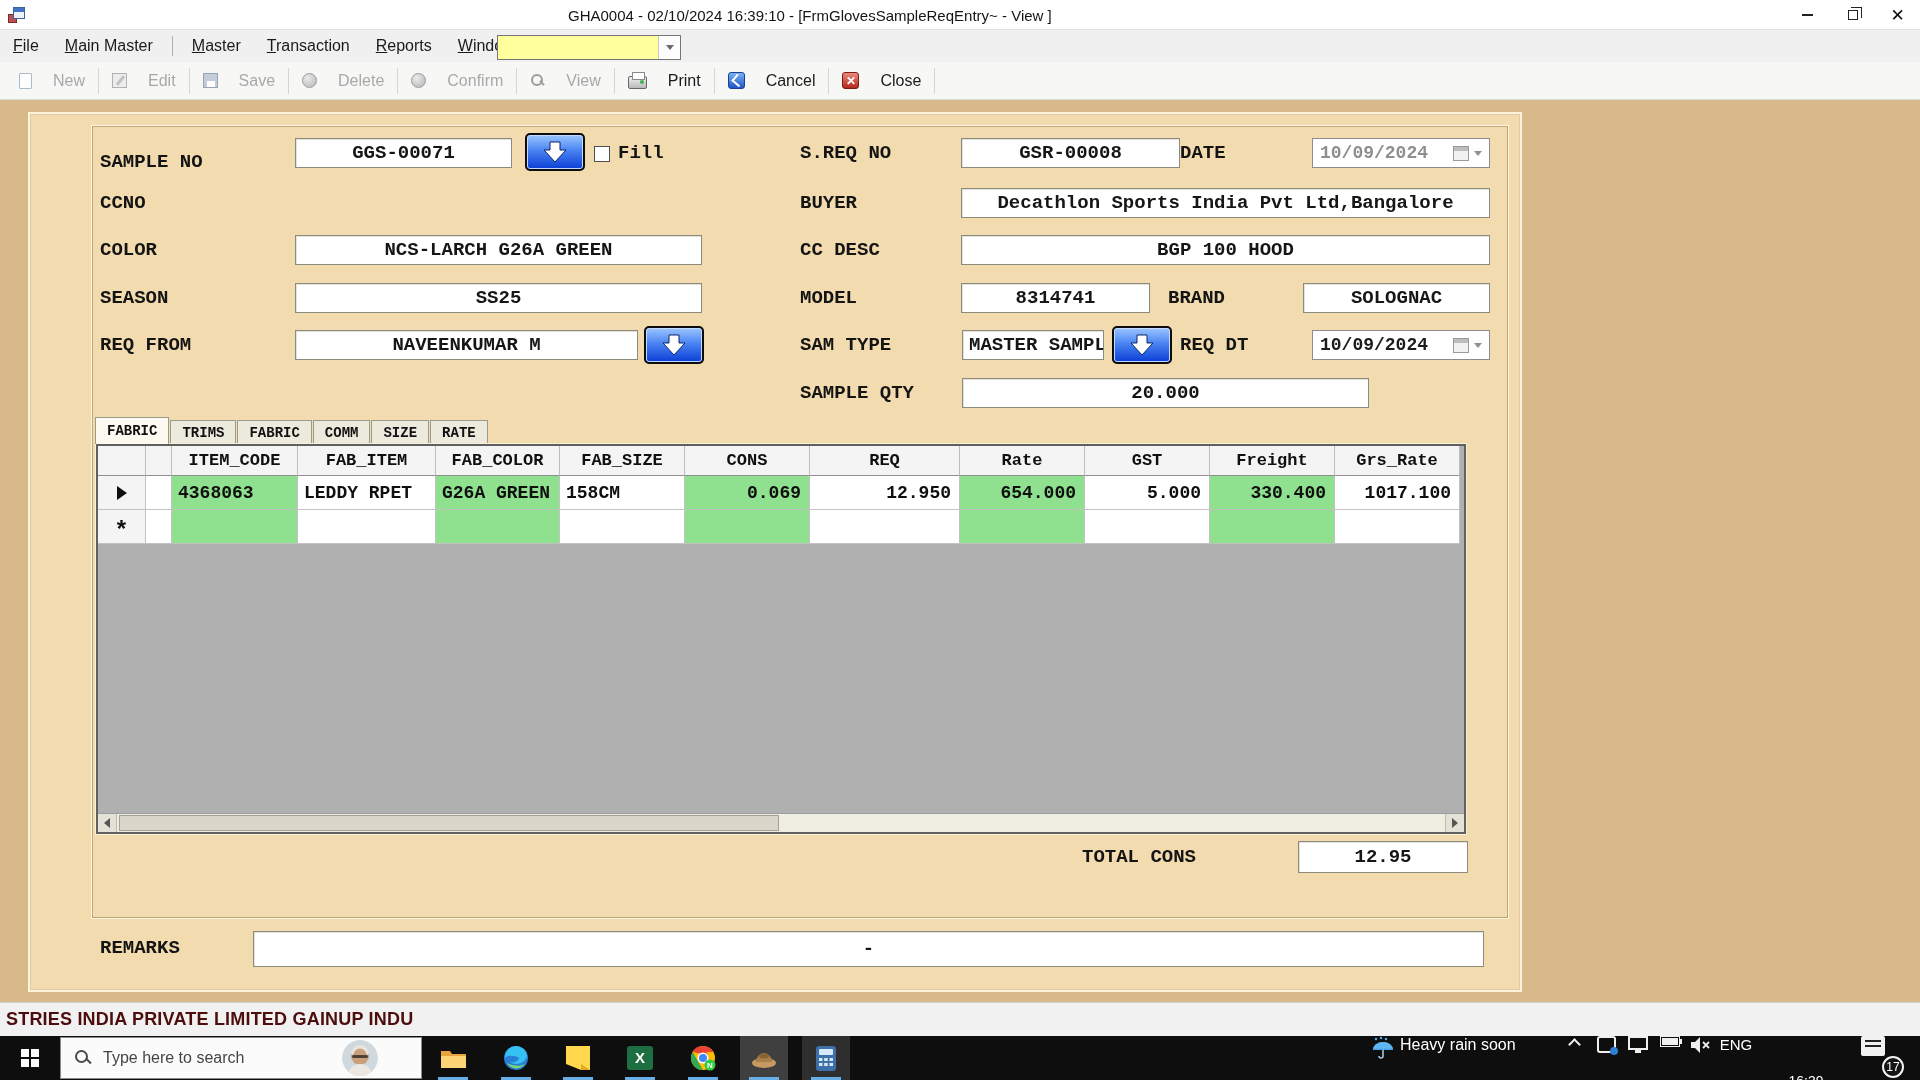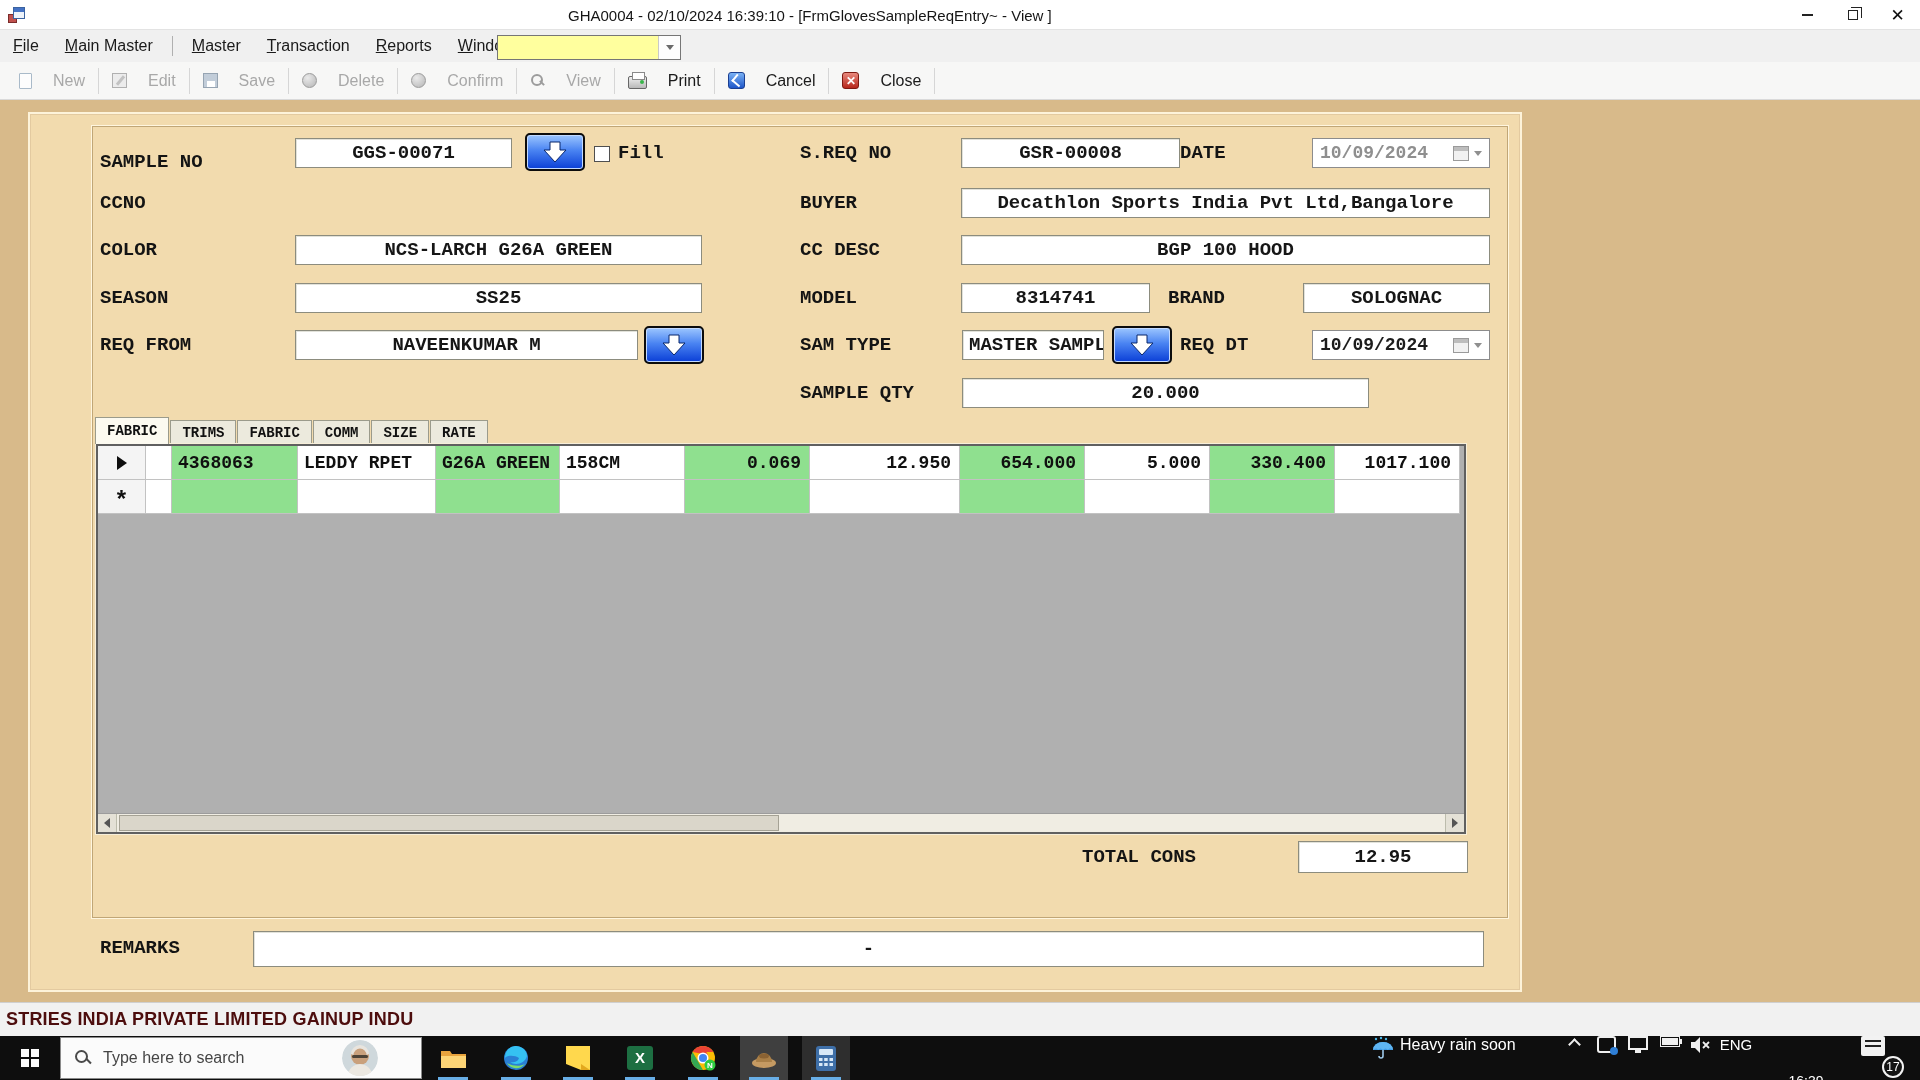--- a/index.html
+++ b/index.html
@@ -281,20 +281,34 @@
   <div class="abs tabrow">
     <div class="tab mono active">FABRIC</div>
     <div class="tab mono">TRIMS</div>
     <div class="tab mono">FABRIC</div>
     <div class="tab mono">COMM</div>
     <div class="tab mono">SIZE</div>
     <div class="tab mono">RATE</div>
   </div>
 
   <div class="abs gridframe">
+    <div class="grow gh mono">
+      <div class="gc markc w-mk"></div>
+      <div class="gc markc w-bk"></div>
+      <div class="gc w0">ITEM_CODE</div>
+      <div class="gc w1">FAB_ITEM</div>
+      <div class="gc w2">FAB_COLOR</div>
+      <div class="gc w125">FAB_SIZE</div>
+      <div class="gc w125">CONS</div>
+      <div class="gc w150">REQ</div>
+      <div class="gc w125">Rate</div>
+      <div class="gc w125">GST</div>
+      <div class="gc w125">Freight</div>
+      <div class="gc w125">Grs_Rate</div>
+    </div>
     <div class="grow mono">
       <div class="gc markc w-mk">
           <div class="tri"></div>
         </div>
       <div class="gc white w-bk"></div>
       <div class="gc green txt w0">4368063</div>
       <div class="gc white txt w1">LEDDY RPET</div>
       <div class="gc green txt w2">G26A GREEN</div>
       <div class="gc white txt w125">158CM</div>
       <div class="gc green num w125">0.069</div>

